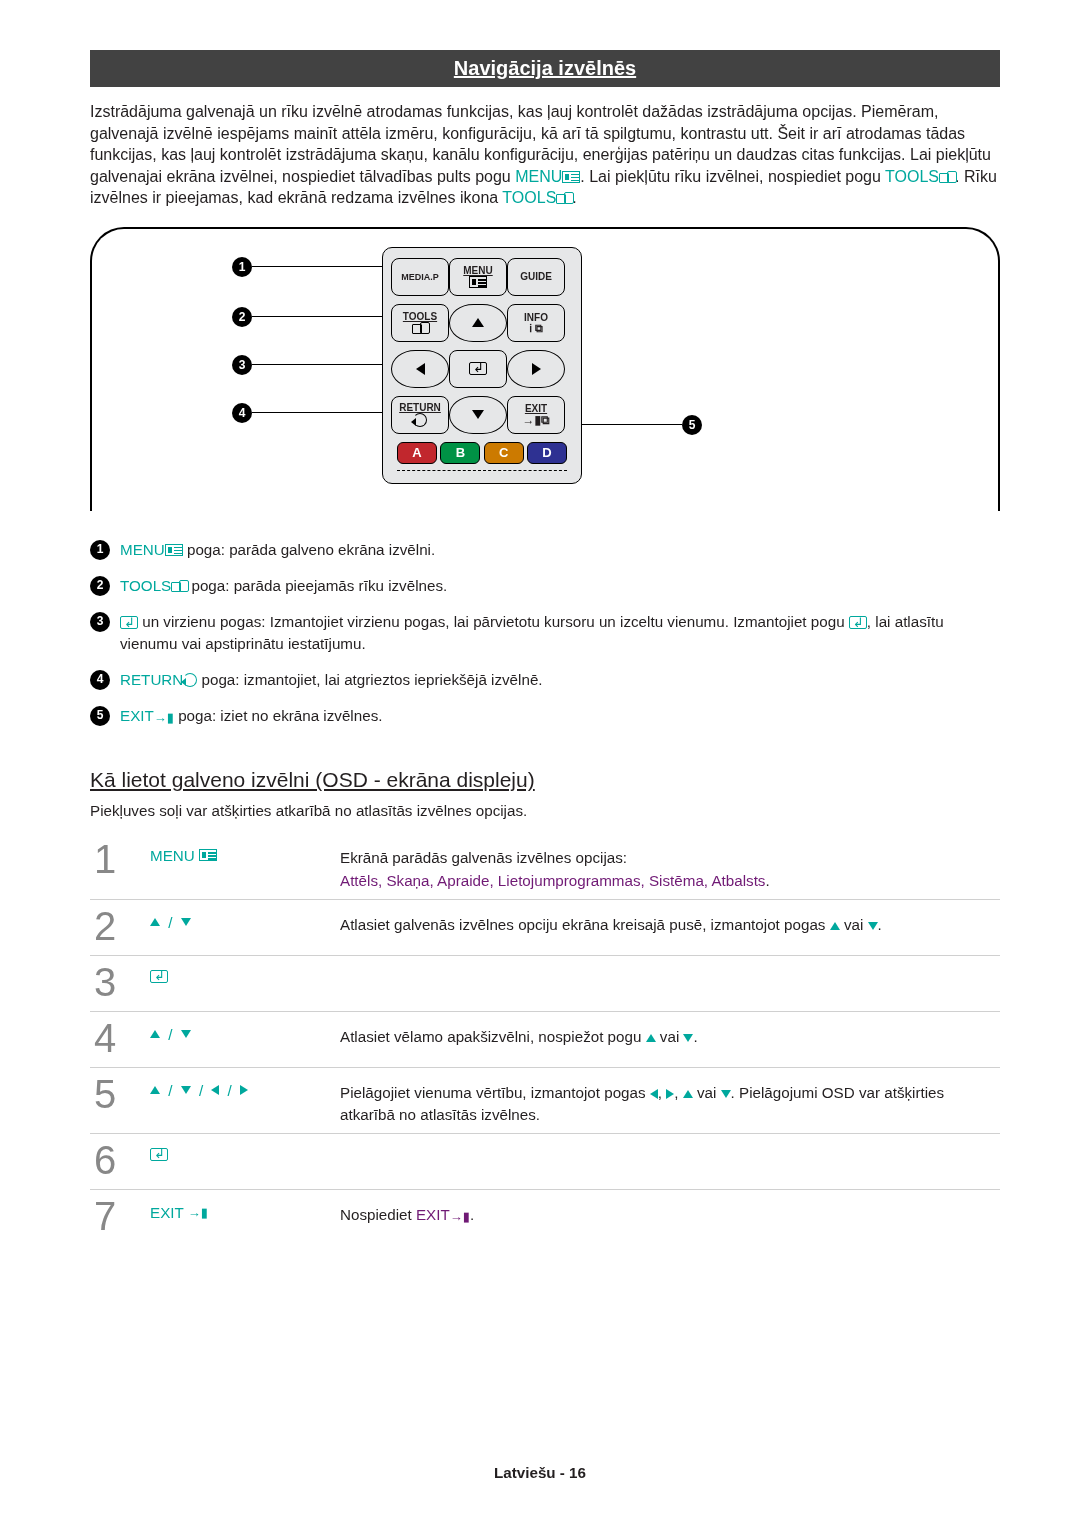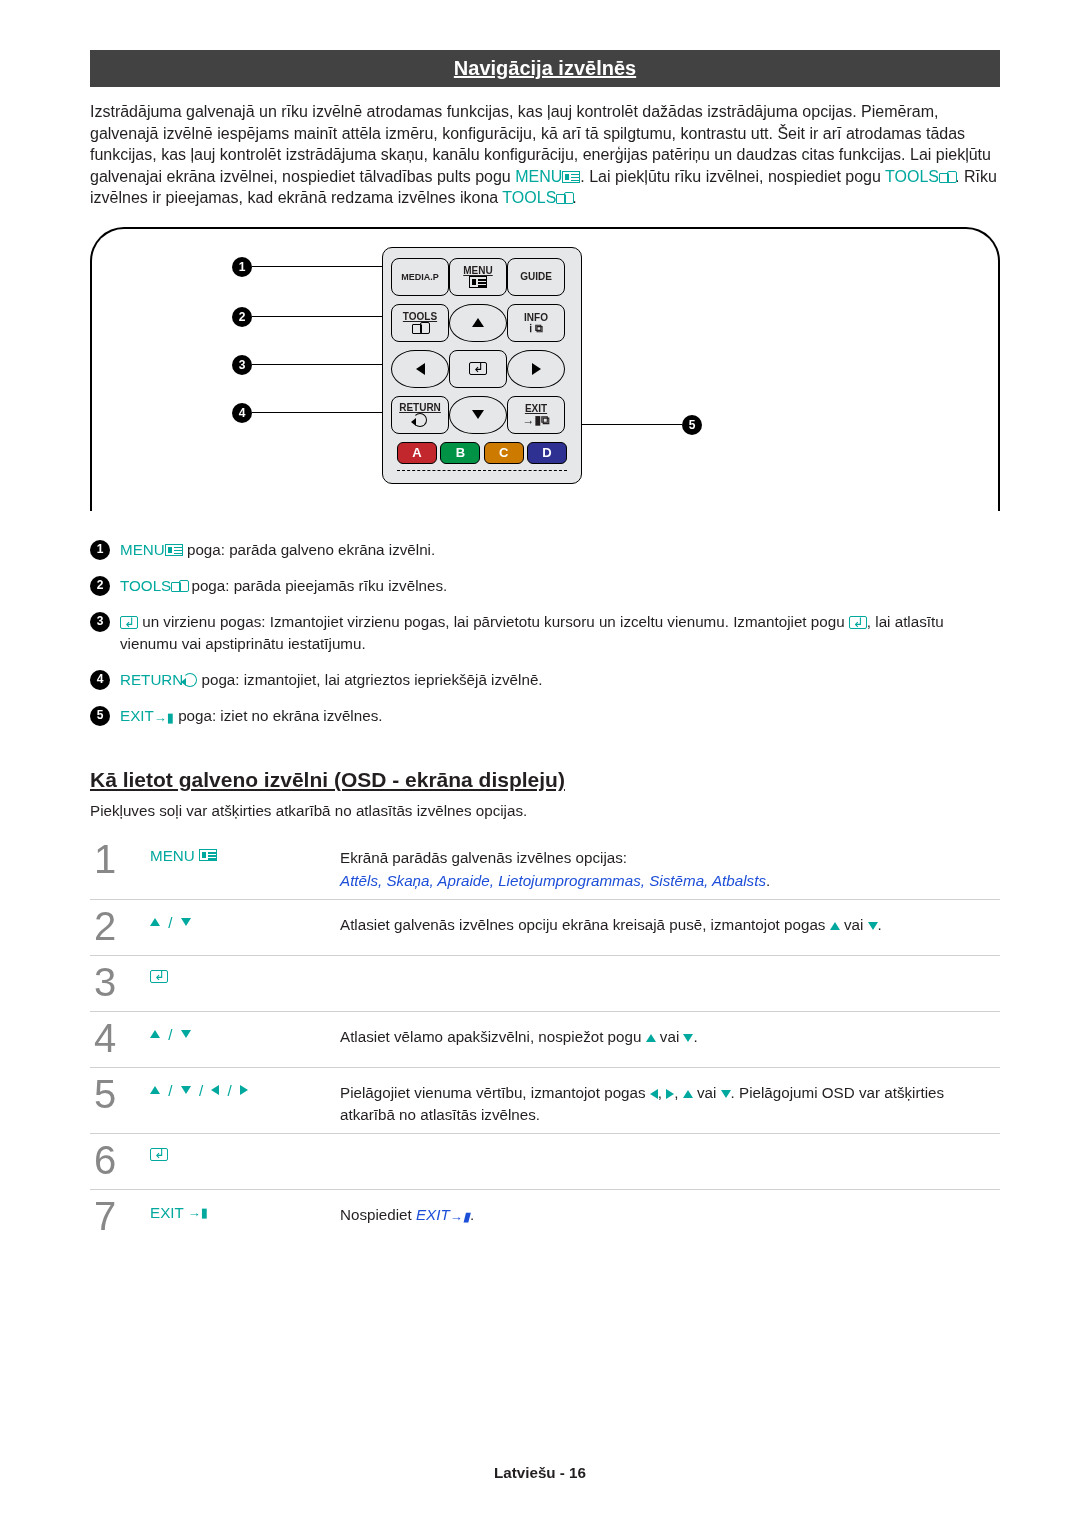--- a/index.html
+++ b/index.html
@@ -117,21 +117,21 @@
   }
   .num-circle {
     min-width:20px;width:20px;height:20px;border-radius:50%;background:#000;color:#fff;
     font-size:12px;font-weight:700;display:flex;align-items:center;justify-content:center;
     margin-top:1px;
   }
   .legend-item .hl { color:#00a89d; }
 
   
   .osd-heading {
-    font-size: 21px; font-weight:700; text-decoration: underline;
+    font-size: 21px; font-weight:400; text-decoration: underline;
     margin-top: 40px; margin-bottom: 10px;
   }
   .osd-sub { font-size:15.2px; margin-bottom: 14px; }
 
   .steps-table { width:100%; }
   .step-row {
     display:flex; align-items:flex-start; border-top:1px solid #d0d0d0;
     min-height: 56px; padding: 6px 0;
   }
   .step-row:first-child{border-top:none;}
@@ -139,21 +139,21 @@
     width: 60px; font-size: 40px; color:#888; font-weight:400; line-height:1;
     padding-left:4px;
   }
   .step-key {
     width: 190px; color:#00a89d; font-size:15.2px; padding-top:8px;
     display:flex; align-items:center; gap:4px;
   }
   .step-desc {
     flex:1; font-size:15.2px; padding-top:8px; line-height:1.5;
   }
-  .step-desc .hl{color:#1d4ed8;font-style:italic;}
+  .step-desc .hl{color:#701a75;}
 
   
   .tri-up, .tri-down, .tri-left, .tri-right {
     display:inline-block; width:0;height:0; vertical-align:middle;
   }
   .tri-up{border-left:6px solid transparent;border-right:6px solid transparent;border-bottom:9px solid currentColor;}
   .tri-down{border-left:6px solid transparent;border-right:6px solid transparent;border-top:9px solid currentColor;}
   .tri-left{border-top:6px solid transparent;border-bottom:6px solid transparent;border-right:9px solid currentColor;}
   .tri-right{border-top:6px solid transparent;border-bottom:6px solid transparent;border-left:9px solid currentColor;}
   .tri-up.sm{border-left-width:5px;border-right-width:5px;border-bottom-width:8px;}

